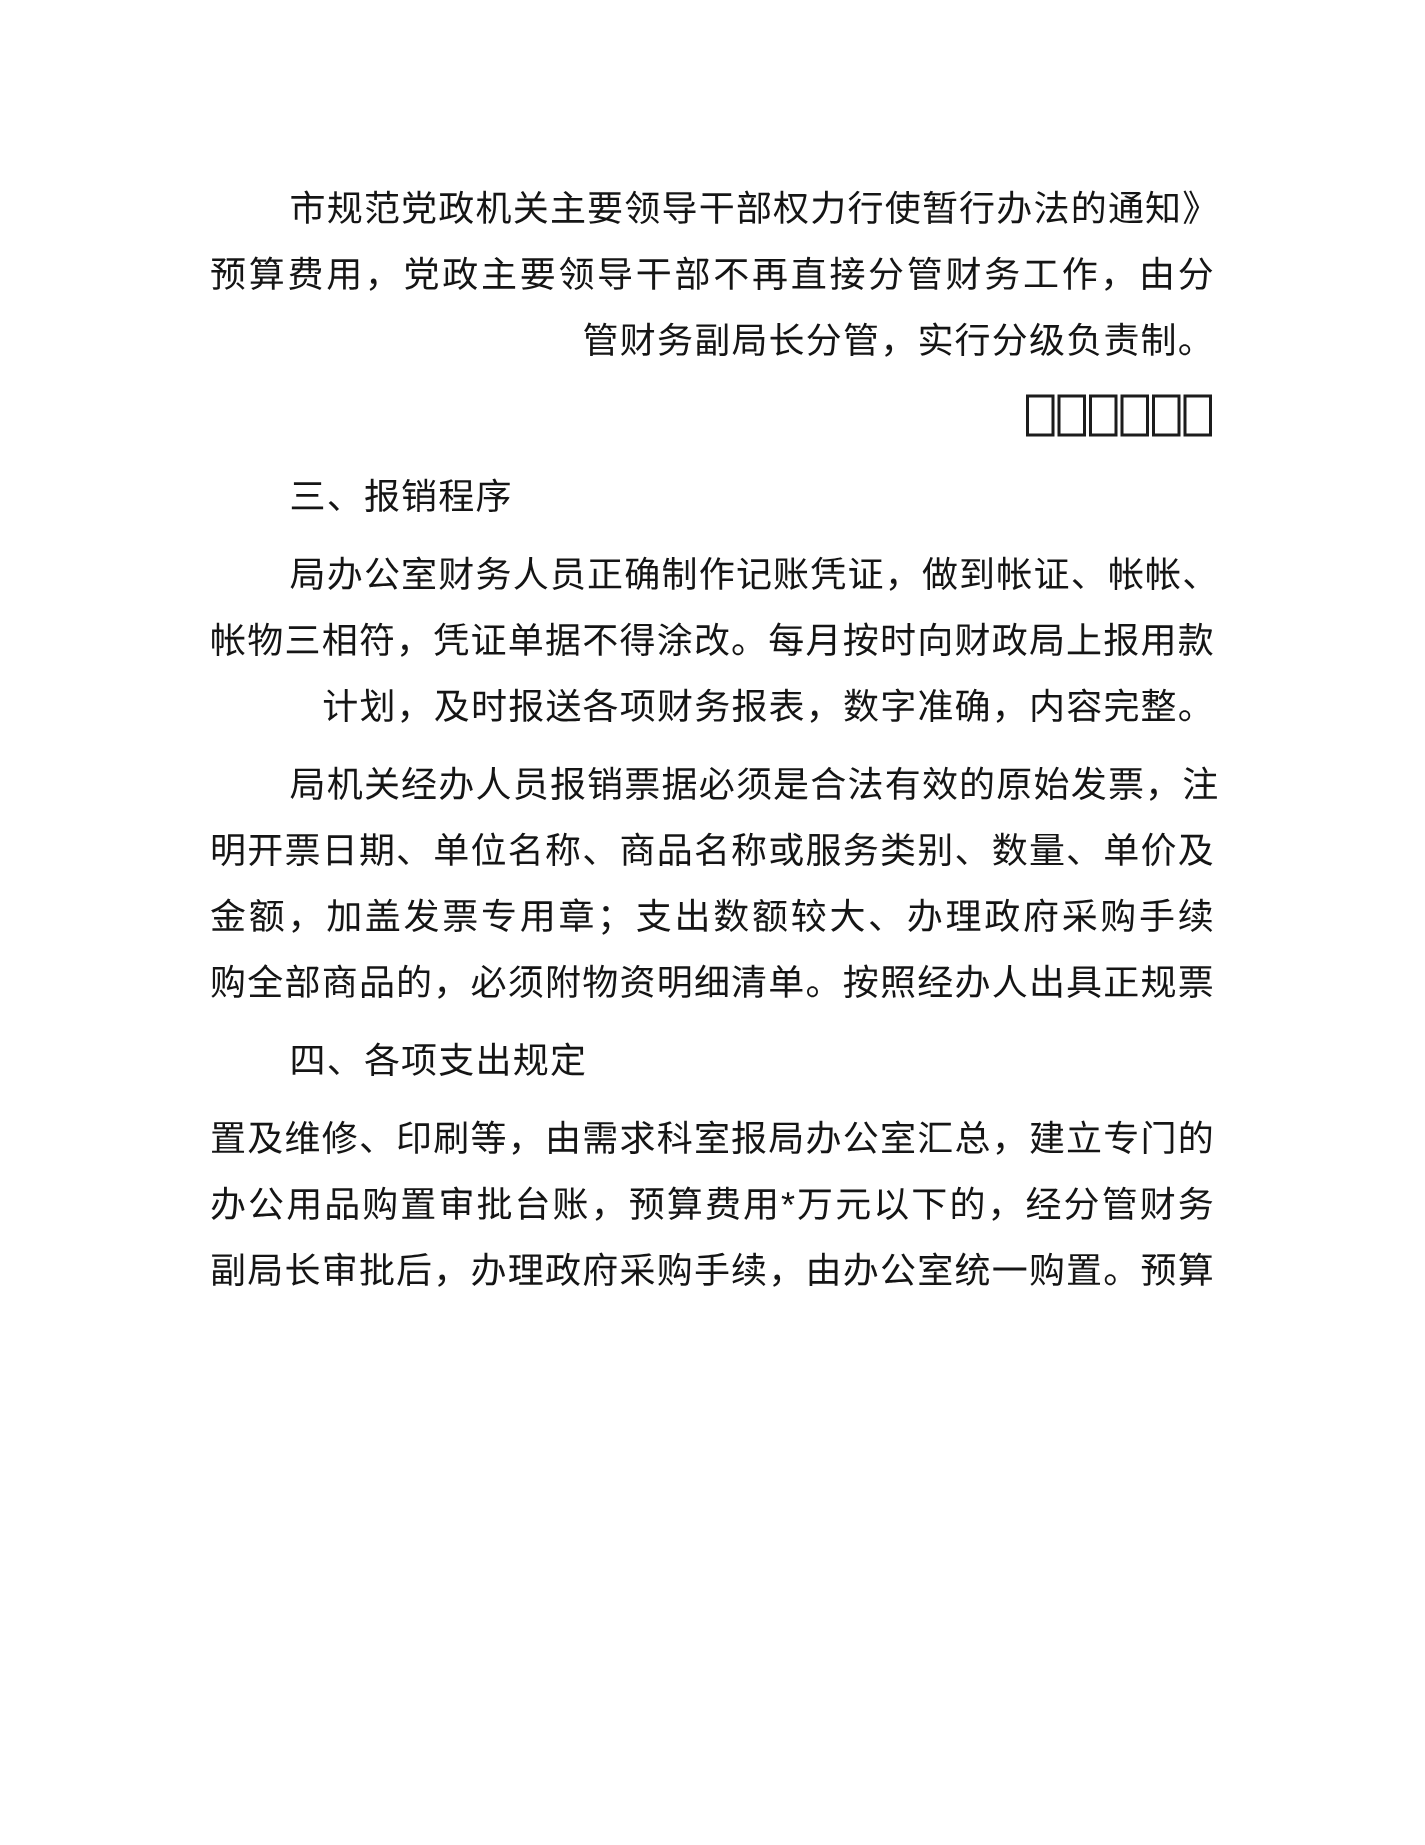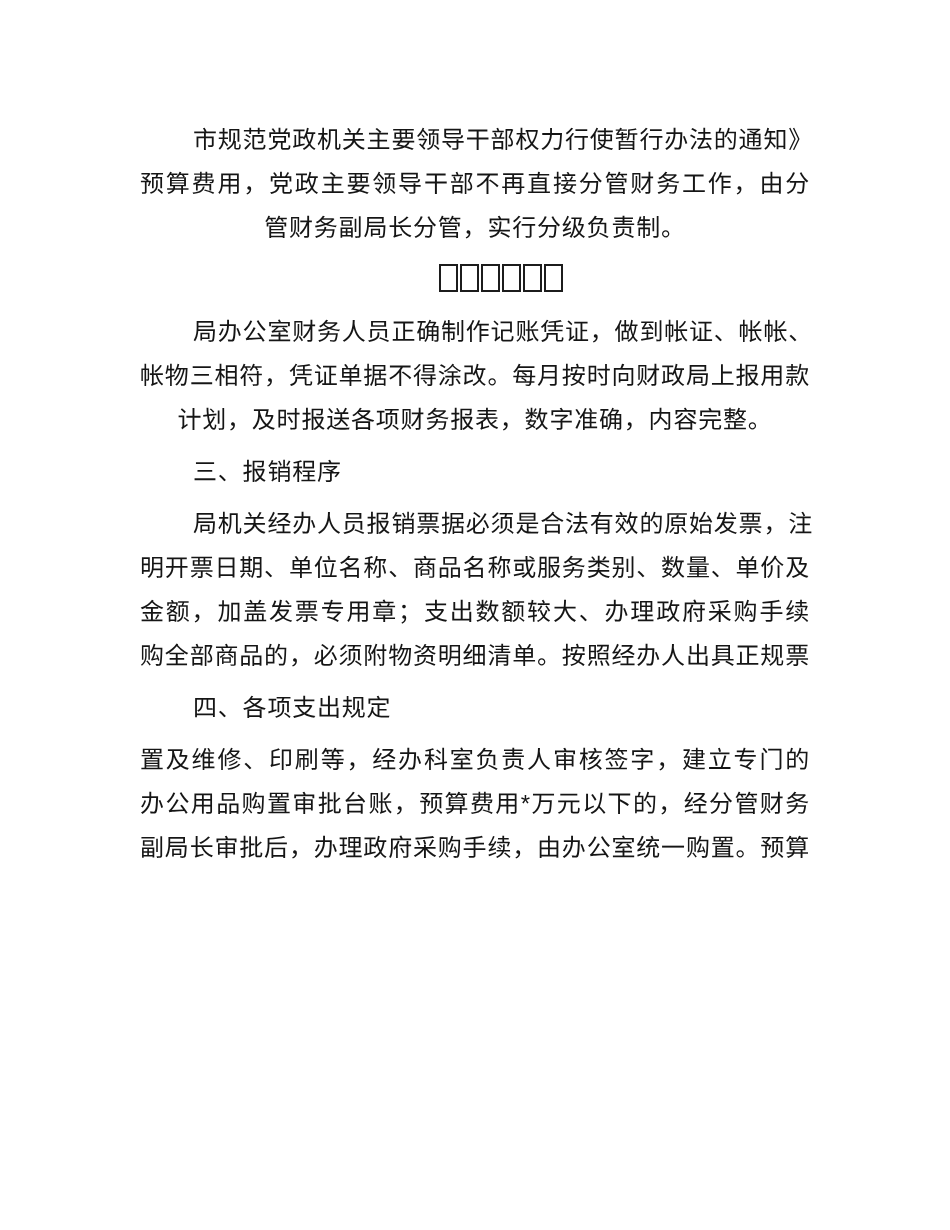--- a/index.html
+++ b/index.html
@@ -28,21 +28,21 @@
     margin: 0 0 8px 0;
     padding: 0;
   }
   .line {
     display: block;
     font-size: 24px;
     line-height: 44px;
     color: #151515;
     letter-spacing: 0.8px;
     white-space: nowrap;
-    text-align: center;
+    text-align: right;
   }
   .line.just {
     text-align: justify;
     text-align-last: justify;
   }
   .line.indent {
     text-indent: 53px;
   }
   .para.heading .line {
     text-align: left;
@@ -66,36 +66,36 @@
 <div class="page">
   <div class="doc-body">
       <div class="para body">
         <div class="line just indent">市规范党政机关主要领导干部权力行使暂行办法的通知》</div>
         <div class="line just">预算费用，党政主要领导干部不再直接分管财务工作，由分</div>
         <div class="line">管财务副局长分管，实行分级负责制。</div>
       </div>
       <div class="para missing_glyphs">
         <div class="line indent"><span class="notdef"></span><span class="notdef"></span><span class="notdef"></span><span class="notdef"></span><span class="notdef"></span><span class="notdef"></span></div>
       </div>
+      <div class="para heading">
+        <div class="line indent">三、报销程序</div>
+      </div>
       <div class="para body">
         <div class="line just indent">局办公室财务人员正确制作记账凭证，做到帐证、帐帐、</div>
         <div class="line just">帐物三相符，凭证单据不得涂改。每月按时向财政局上报用款</div>
         <div class="line">计划，及时报送各项财务报表，数字准确，内容完整。</div>
-      </div>
-      <div class="para heading">
-        <div class="line indent">三、报销程序</div>
       </div>
       <div class="para body">
         <div class="line just indent">局机关经办人员报销票据必须是合法有效的原始发票，注</div>
         <div class="line just">明开票日期、单位名称、商品名称或服务类别、数量、单价及</div>
         <div class="line just">金额，加盖发票专用章；支出数额较大、办理政府采购手续</div>
         <div class="line just">购全部商品的，必须附物资明细清单。按照经办人出具正规票</div>
       </div>
       <div class="para heading">
         <div class="line indent">四、各项支出规定</div>
       </div>
       <div class="para body">
-        <div class="line just">置及维修、印刷等，经办科室负责人审核签字，建立专门的</div>
+        <div class="line just">置及维修、印刷等，由需求科室报局办公室汇总，建立专门的</div>
         <div class="line just">办公用品购置审批台账，预算费用*万元以下的，经分管财务</div>
         <div class="line just">副局长审批后，办理政府采购手续，由办公室统一购置。预算</div>
       </div>
     </div>
 </div>
 
 </body></html>

